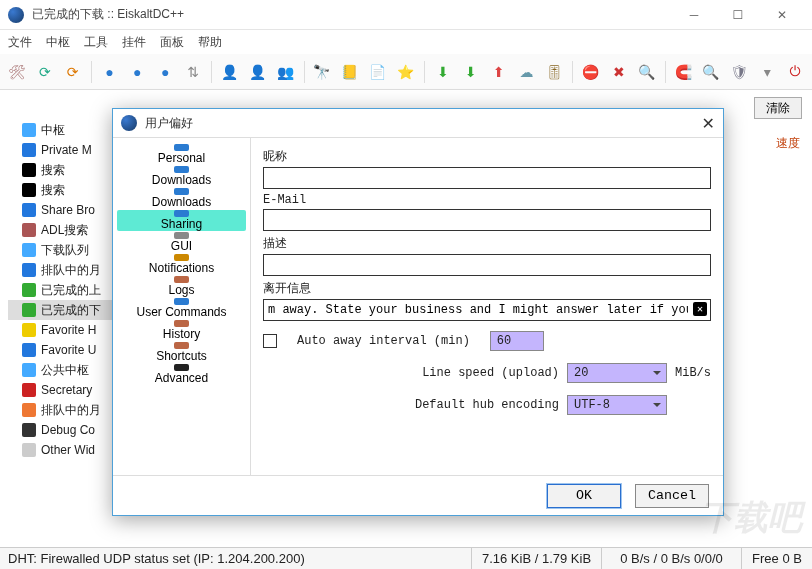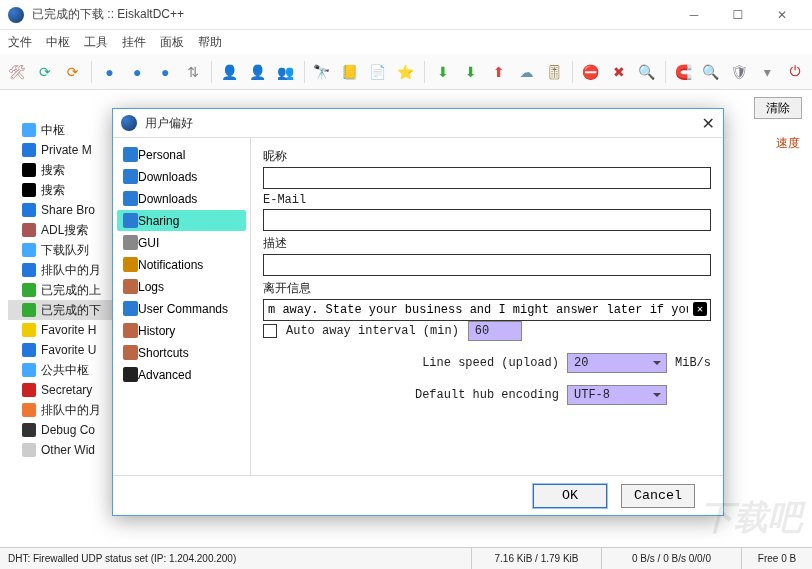--- a/index.html
+++ b/index.html
@@ -13,42 +13,42 @@
 .menubar span { cursor: pointer; }
 .toolbar { height: 36px; display: flex; align-items: center; padding: 0 6px; gap: 6px; border-bottom: 1px solid #ddd; background: #fafafa; }
 .tbtn { width: 24px; height: 24px; display: flex; align-items: center; justify-content: center; border: 1px solid transparent; cursor: pointer; font-size: 14px; }
 .tsep { width: 1px; height: 22px; background: #ddd; margin: 0 1px; }
 .clearbtn { position: absolute; right: 10px; top: 97px; width: 48px; height: 22px; border: 1px solid #aaa; background: #f0f0f0; text-align: center; line-height: 20px; cursor: pointer; }
 .speedhdr { position: absolute; right: 12px; top: 135px; color: #c2410c; }
 .sidetree { position: absolute; left: 8px; top: 120px; width: 110px; font-size: 12px; color: #222; }
 .sidetree .node { display: flex; align-items: center; height: 20px; padding-left: 14px; gap: 5px; white-space: nowrap; overflow: hidden; cursor: pointer; }
 .sidetree .node.sel { background: #ddd; }
 .sidetree .node .ico { width: 14px; height: 14px; display: inline-block; border-radius: 2px; }
-.statusbar { position: absolute; left: 0; right: 0; bottom: 0; height: 22px; border-top: 1px solid #ccc; display: flex; align-items: center; font-size: 10px; color: #222; background: #f6f6f6; }
+.statusbar { position: absolute; left: 0; right: 0; bottom: 0; height: 22px; border-top: 1px solid #ccc; display: flex; align-items: center; font-size: 13px; color: #222; background: #f6f6f6; }
 .statusbar .cell { border-right: 1px solid #ccc; padding: 0 8px; height: 100%; display: flex; align-items: center; }
 .dialog { position: absolute; left: 112px; top: 108px; width: 612px; height: 408px; background: #fff; border: 1px solid #4da0d8; box-shadow: 0 4px 20px rgba(0,0,0,.35); display: flex; flex-direction: column; }
 .dlgtitle { height: 28px; display: flex; align-items: center; padding: 0 8px; color: #333; }
 .dlgtitle .dlgicon { width: 16px; height: 16px; border-radius: 50%; background: radial-gradient(circle at 30% 30%, #3a7ad1, #163966); margin-right: 8px; }
 .dlgtitle .x { margin-left: auto; font-size: 16px; cursor: pointer; }
 .dlgbody { flex: 1; display: flex; border-top: 1px solid #ddd; overflow: hidden; }
 .navlist { width: 138px; border-right: 1px solid #ddd; padding: 6px 4px; }
-.navlist .item { display: flex; align-items: center; height: 21px; padding: 0 6px; cursor: pointer; border-radius: 2px; margin-bottom: 1px; }
+.navlist .item { display: flex; align-items: center; height: 21px; padding: 0 6px; cursor: pointer; border-radius: 2px; margin-bottom: 1px; flex-direction: column; }
 .navlist .item .nico { width: 15px; height: 15px; display: inline-block; }
 .navlist .item.sel { background: #5eead4; }
 .form { flex: 1; padding: 6px 12px 10px 12px; font-family: "Courier New", monospace; font-size: 12px; color: #222; }
 .form .lbl { margin-top: 4px; }
 .form input[type=text] { width: 100%; height: 22px; border: 1px solid #333; padding: 0 4px; font-family: inherit; font-size: 12px; margin-top: 2px; }
 .away { position: relative; }
 .away .clr { position: absolute; right: 4px; top: 50%; transform: translateY(-50%); width: 14px; height: 14px; background: #000; border-radius: 2px; color: #fff; font-size: 10px; display: flex; align-items: center; justify-content: center; cursor: pointer; }
-.rowflex { display: flex; align-items: center; gap: 9px; }
+.rowflex { display: flex; align-items: center; gap: 20px; margin-top: 10px; }
 .chk { width: 14px; height: 14px; border: 1px solid #333; }
 .spin, .selbox { border: 1px solid #888; height: 20px; padding: 0 18px 0 6px; position: relative; background: #c4b5fd; display: inline-flex; align-items: center; font-family: inherit; min-width: 54px; }
 .selbox::after { content: ""; position: absolute; right: 5px; top: 7px; border: 4px solid transparent; border-top-color: #444; }
 .rowright { display: flex; justify-content: flex-end; align-items: center; gap: 8px; margin-top: 12px; }
-.dlgfoot { height: 40px; display: flex; align-items: center; justify-content: flex-end; gap: 14px; padding: 0 28px; border-top: 1px solid #ddd; }
+.dlgfoot { height: 40px; display: flex; align-items: center; justify-content: flex-end; gap: 14px; padding: 0 14px; border-top: 1px solid #ddd; }
 .dbtn { width: 74px; height: 24px; border: 1px solid #888; background: #f2f2f2; cursor: pointer; font-family: "Courier New", monospace; }
 .dbtn.ok { border: 1px solid #2a6fcf; outline: 1px solid #9ec5ef; }
 .watermark { position: absolute; right: 10px; bottom: 28px; color: rgba(0,0,0,.08); font-size: 34px; font-style: italic; font-weight: bold; pointer-events: none; }
 </style>
 </head>
 <body>
 
 <div class="titlebar">
   <div class="tbicon"></div>
   <div class="title">已完成的下载 :: EiskaltDC++</div>

